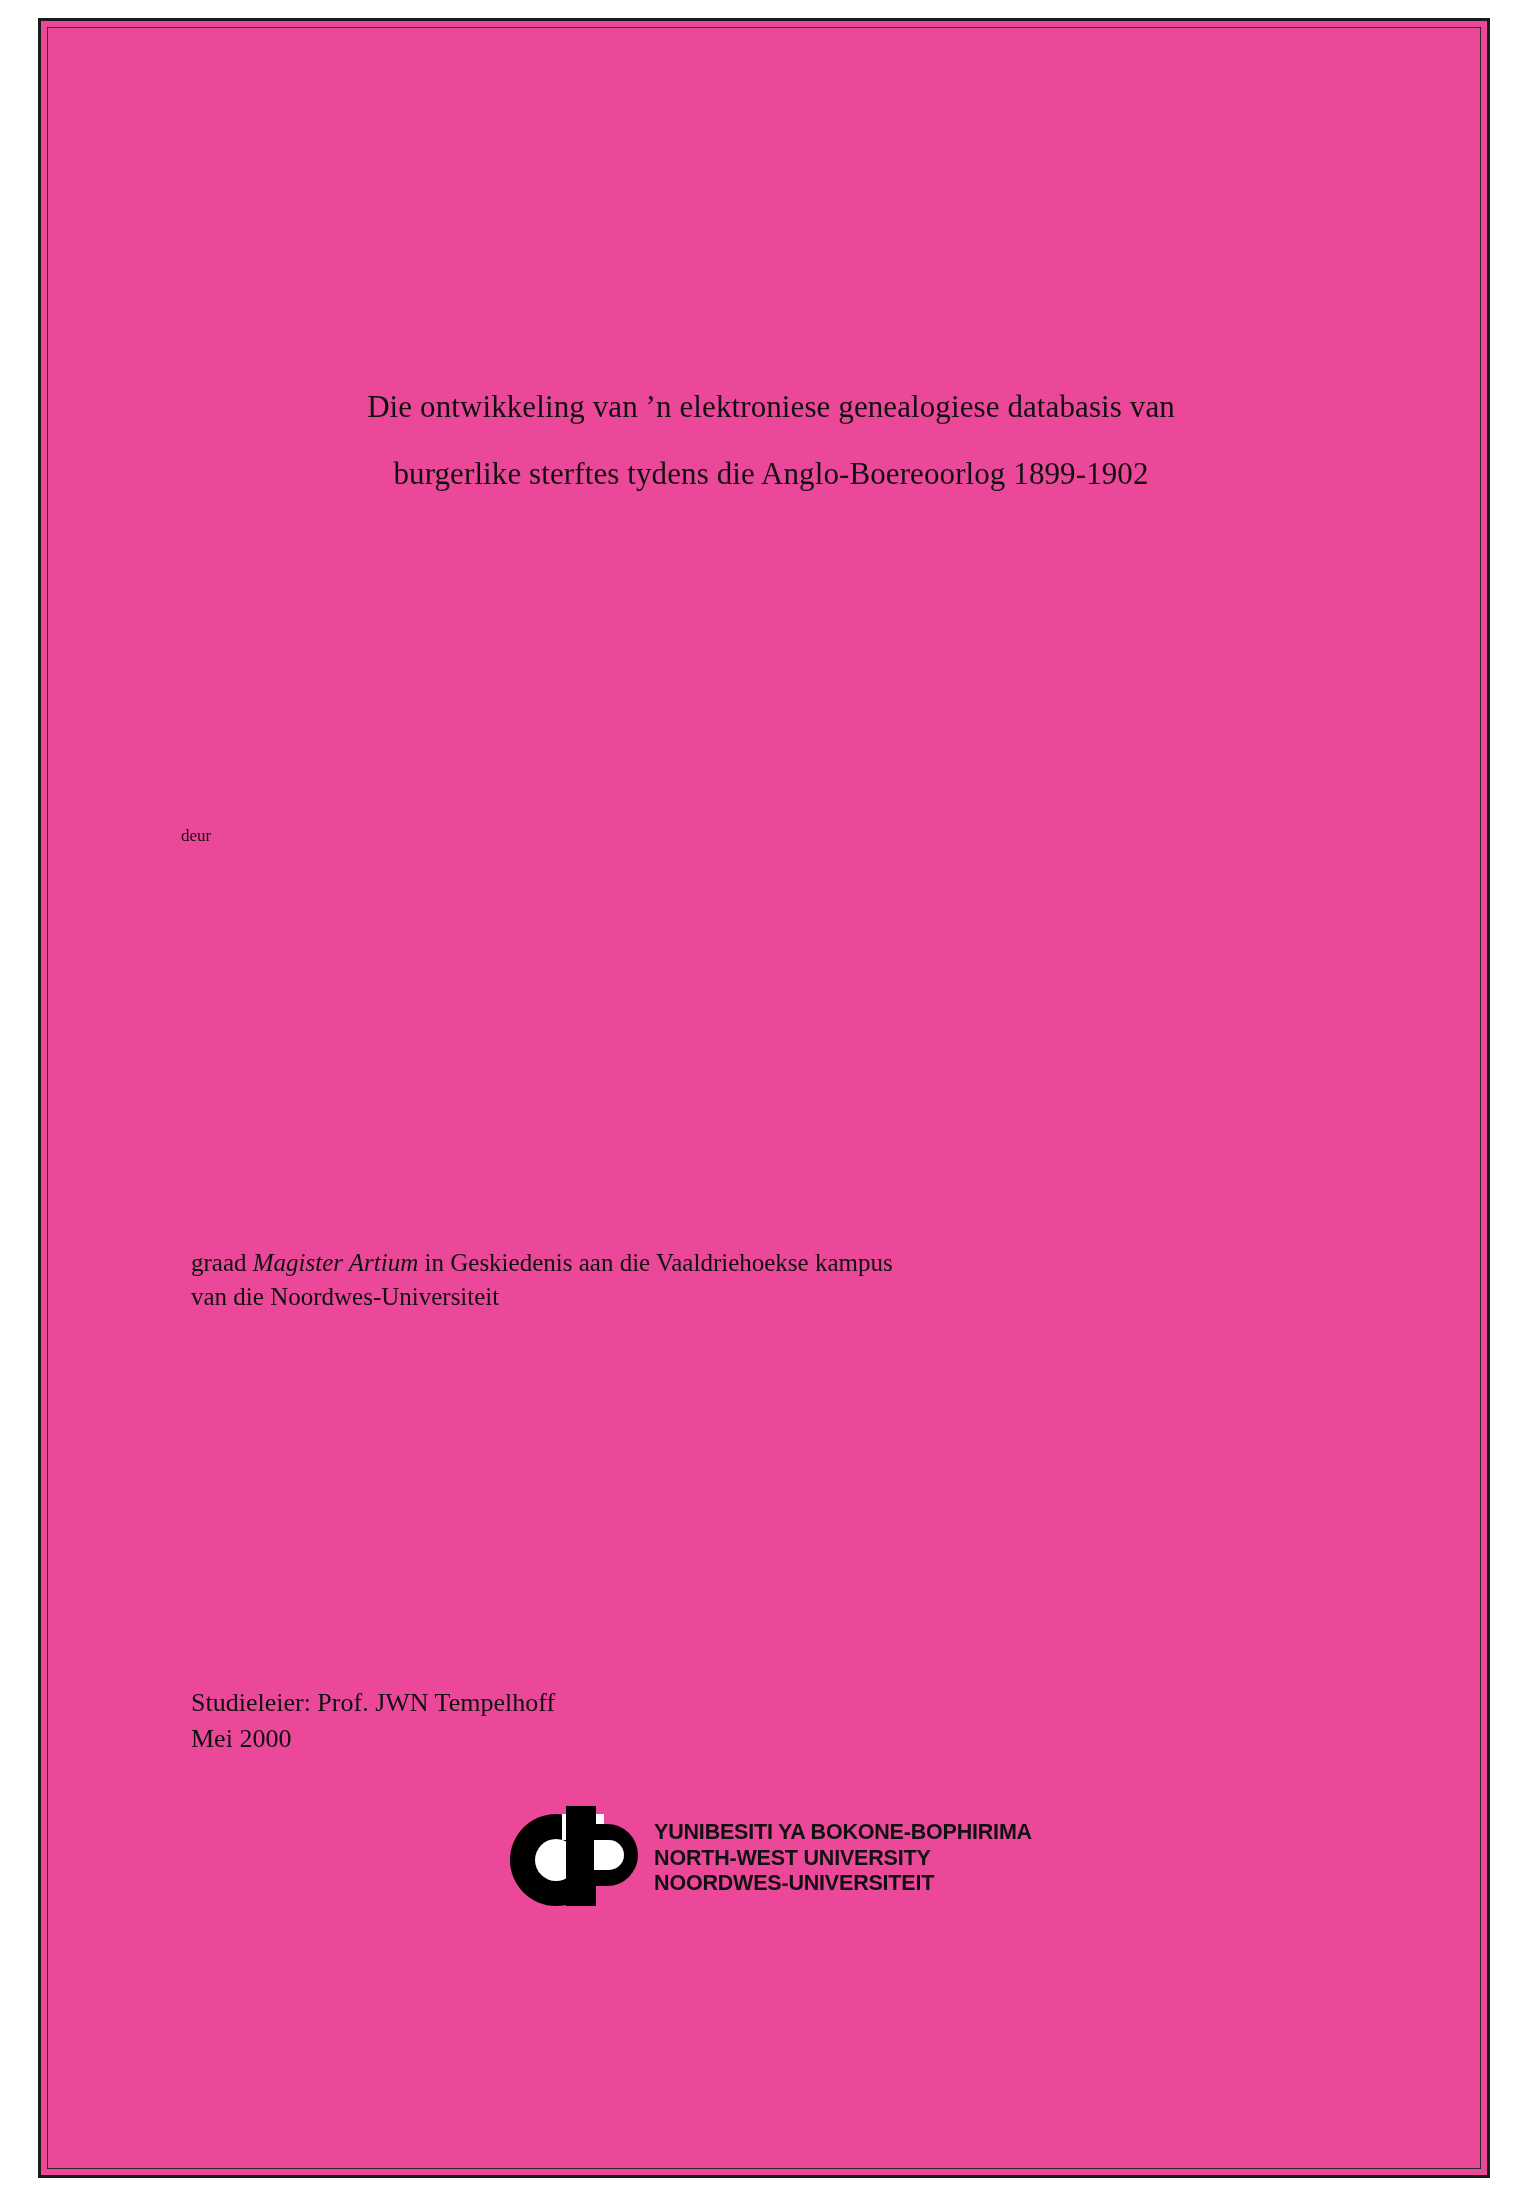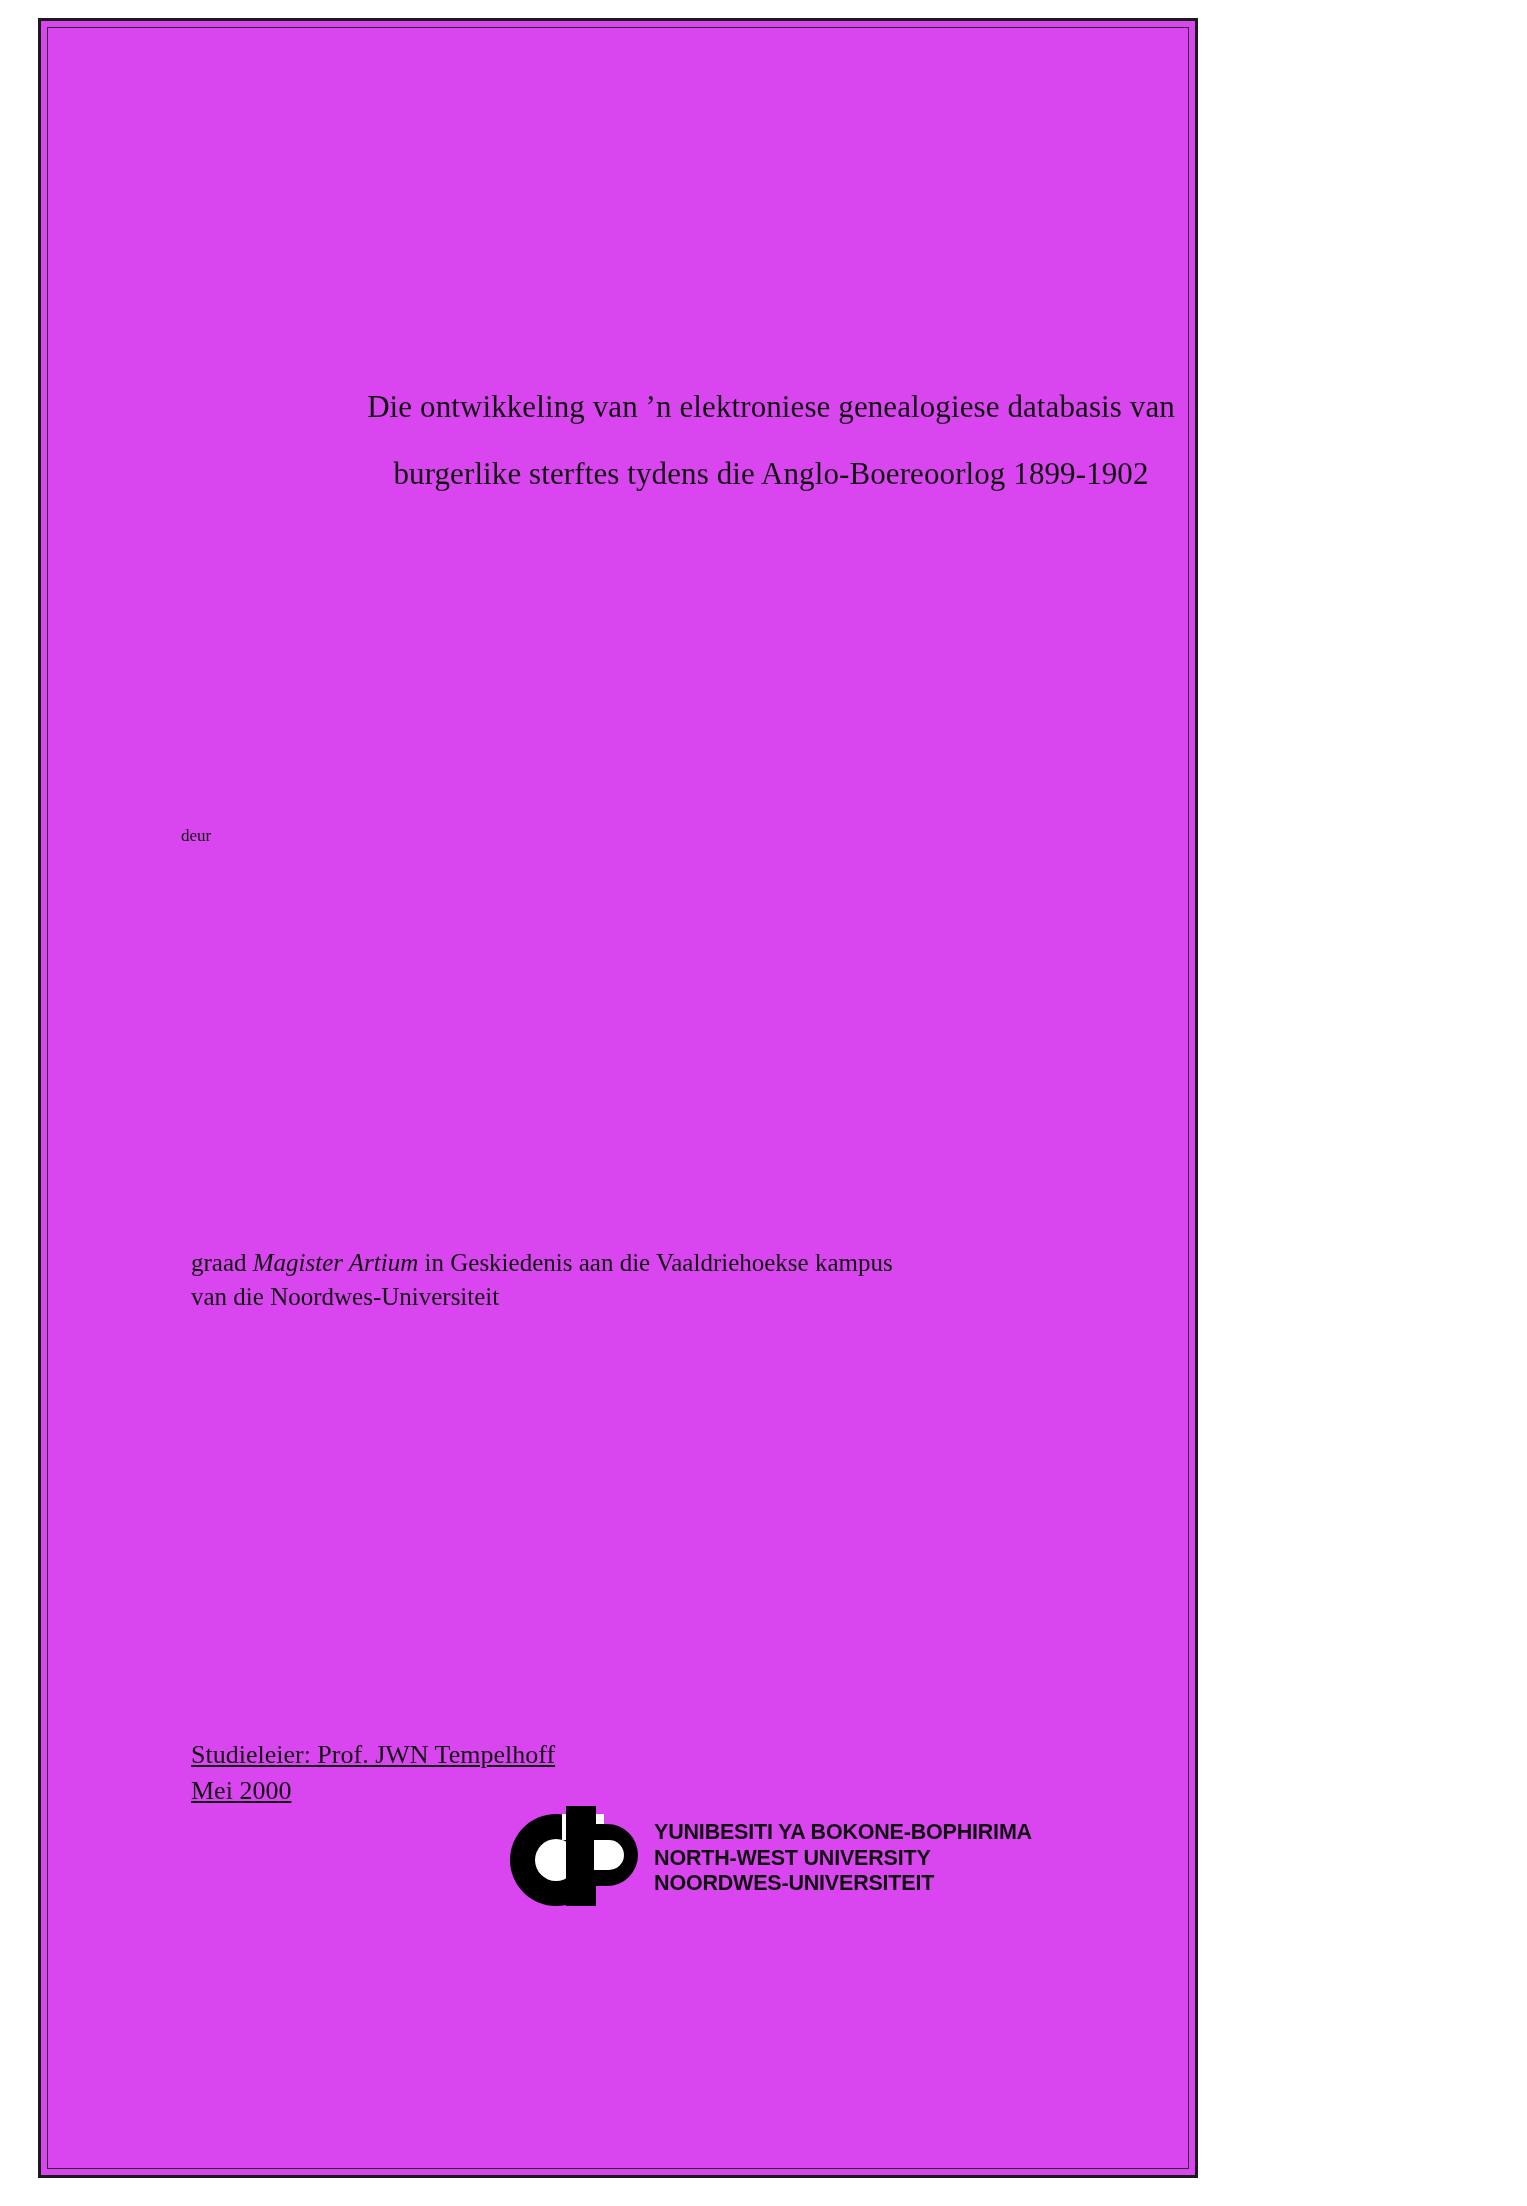--- a/index.html
+++ b/index.html
@@ -14,25 +14,25 @@
     color: #111111;
     position: relative;
     overflow: hidden;
   }
 
   
   .page-frame {
     position: absolute;
     left: 38px;
     top: 18px;
-    width: 1160px;
+    width: 1452px;
     height: 2160px;
     border: 3px solid #1a1a1a;
     box-sizing: border-box;
-    background: #d946ef;
+    background: #ec4899;
   }
   .page-frame-inner {
     position: absolute;
     left: 6px;
     top: 6px;
     right: 6px;
     bottom: 6px;
     border: 1px solid #2a2a2a;
     box-sizing: border-box;
   }
@@ -95,26 +95,25 @@
   }
   .statement .normal {
     text-align: left;
   }
   .statement em {
     font-style: italic;
   }
 
   .supervisor {
     position: absolute;
-    top: 1716px;
+    top: 1664px;
     left: 10px;
     width: 900px;
     font-size: 26px;
     line-height: 1.38;
-    text-decoration: underline;
   }
 
   
   .logo-block {
     position: absolute;
     top: 1785px;
     left: 0;
     width: 1180px;
     display: flex;
     justify-content: center;

